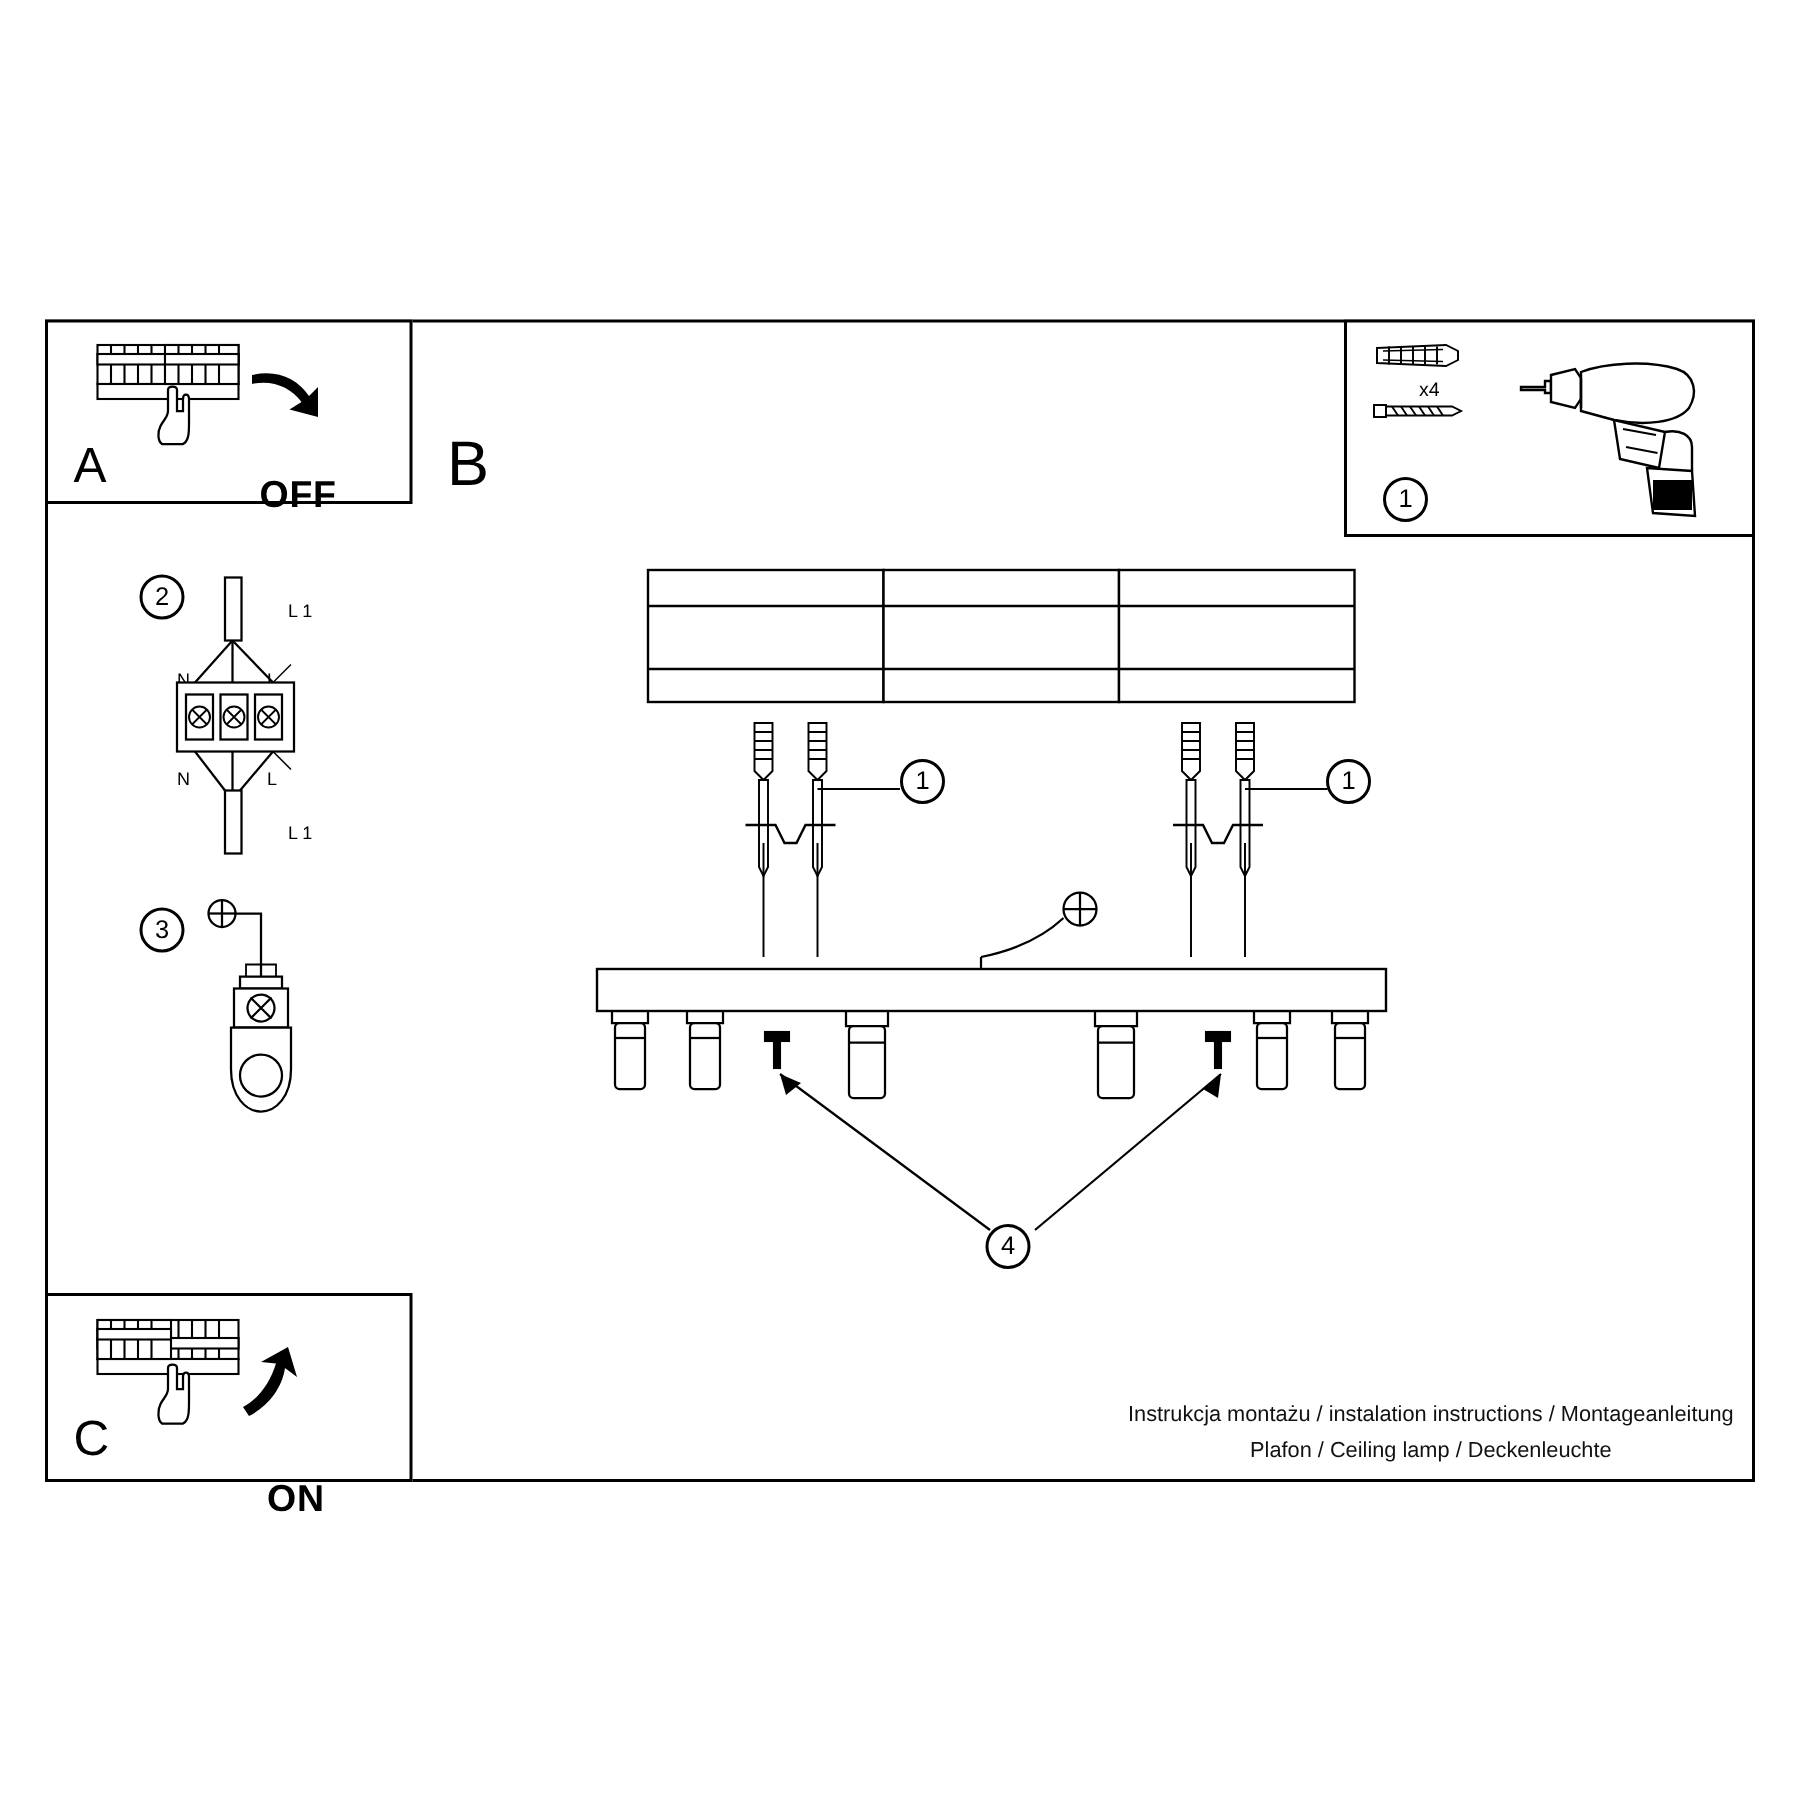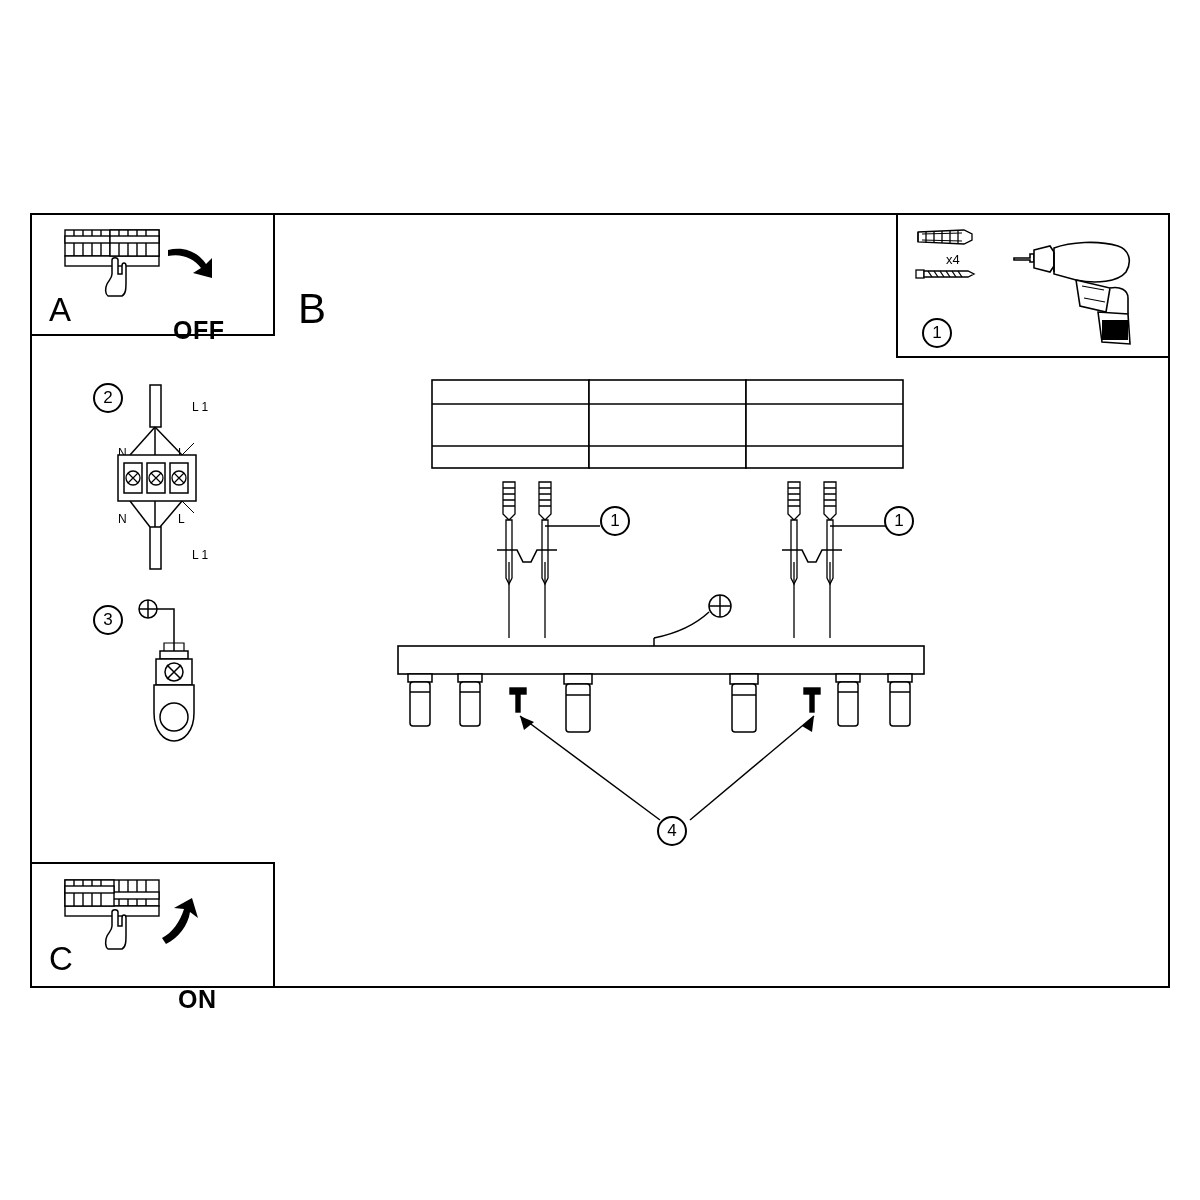--- a/index.html
+++ b/index.html
@@ -457,14 +457,18 @@
         <path d="M304 4 L180 108"></path>
       </g>
       <g fill="#000">
         <path d="M10 4 L24 10 L14 18 Z"></path>
         <path d="M304 4 L292 14 L302 20 Z"></path>
       </g>
     </svg>
   </div>
   <div class="abs circ circ-4">4</div>
 
+  <div class="abs caption">
+    <div>Instrukcja montażu / instalation instructions / Montageanleitung</div>
+    <div>Plafon / Ceiling lamp / Deckenleuchte</div>
+  </div>
 
 </div>
 
 </body></html>

